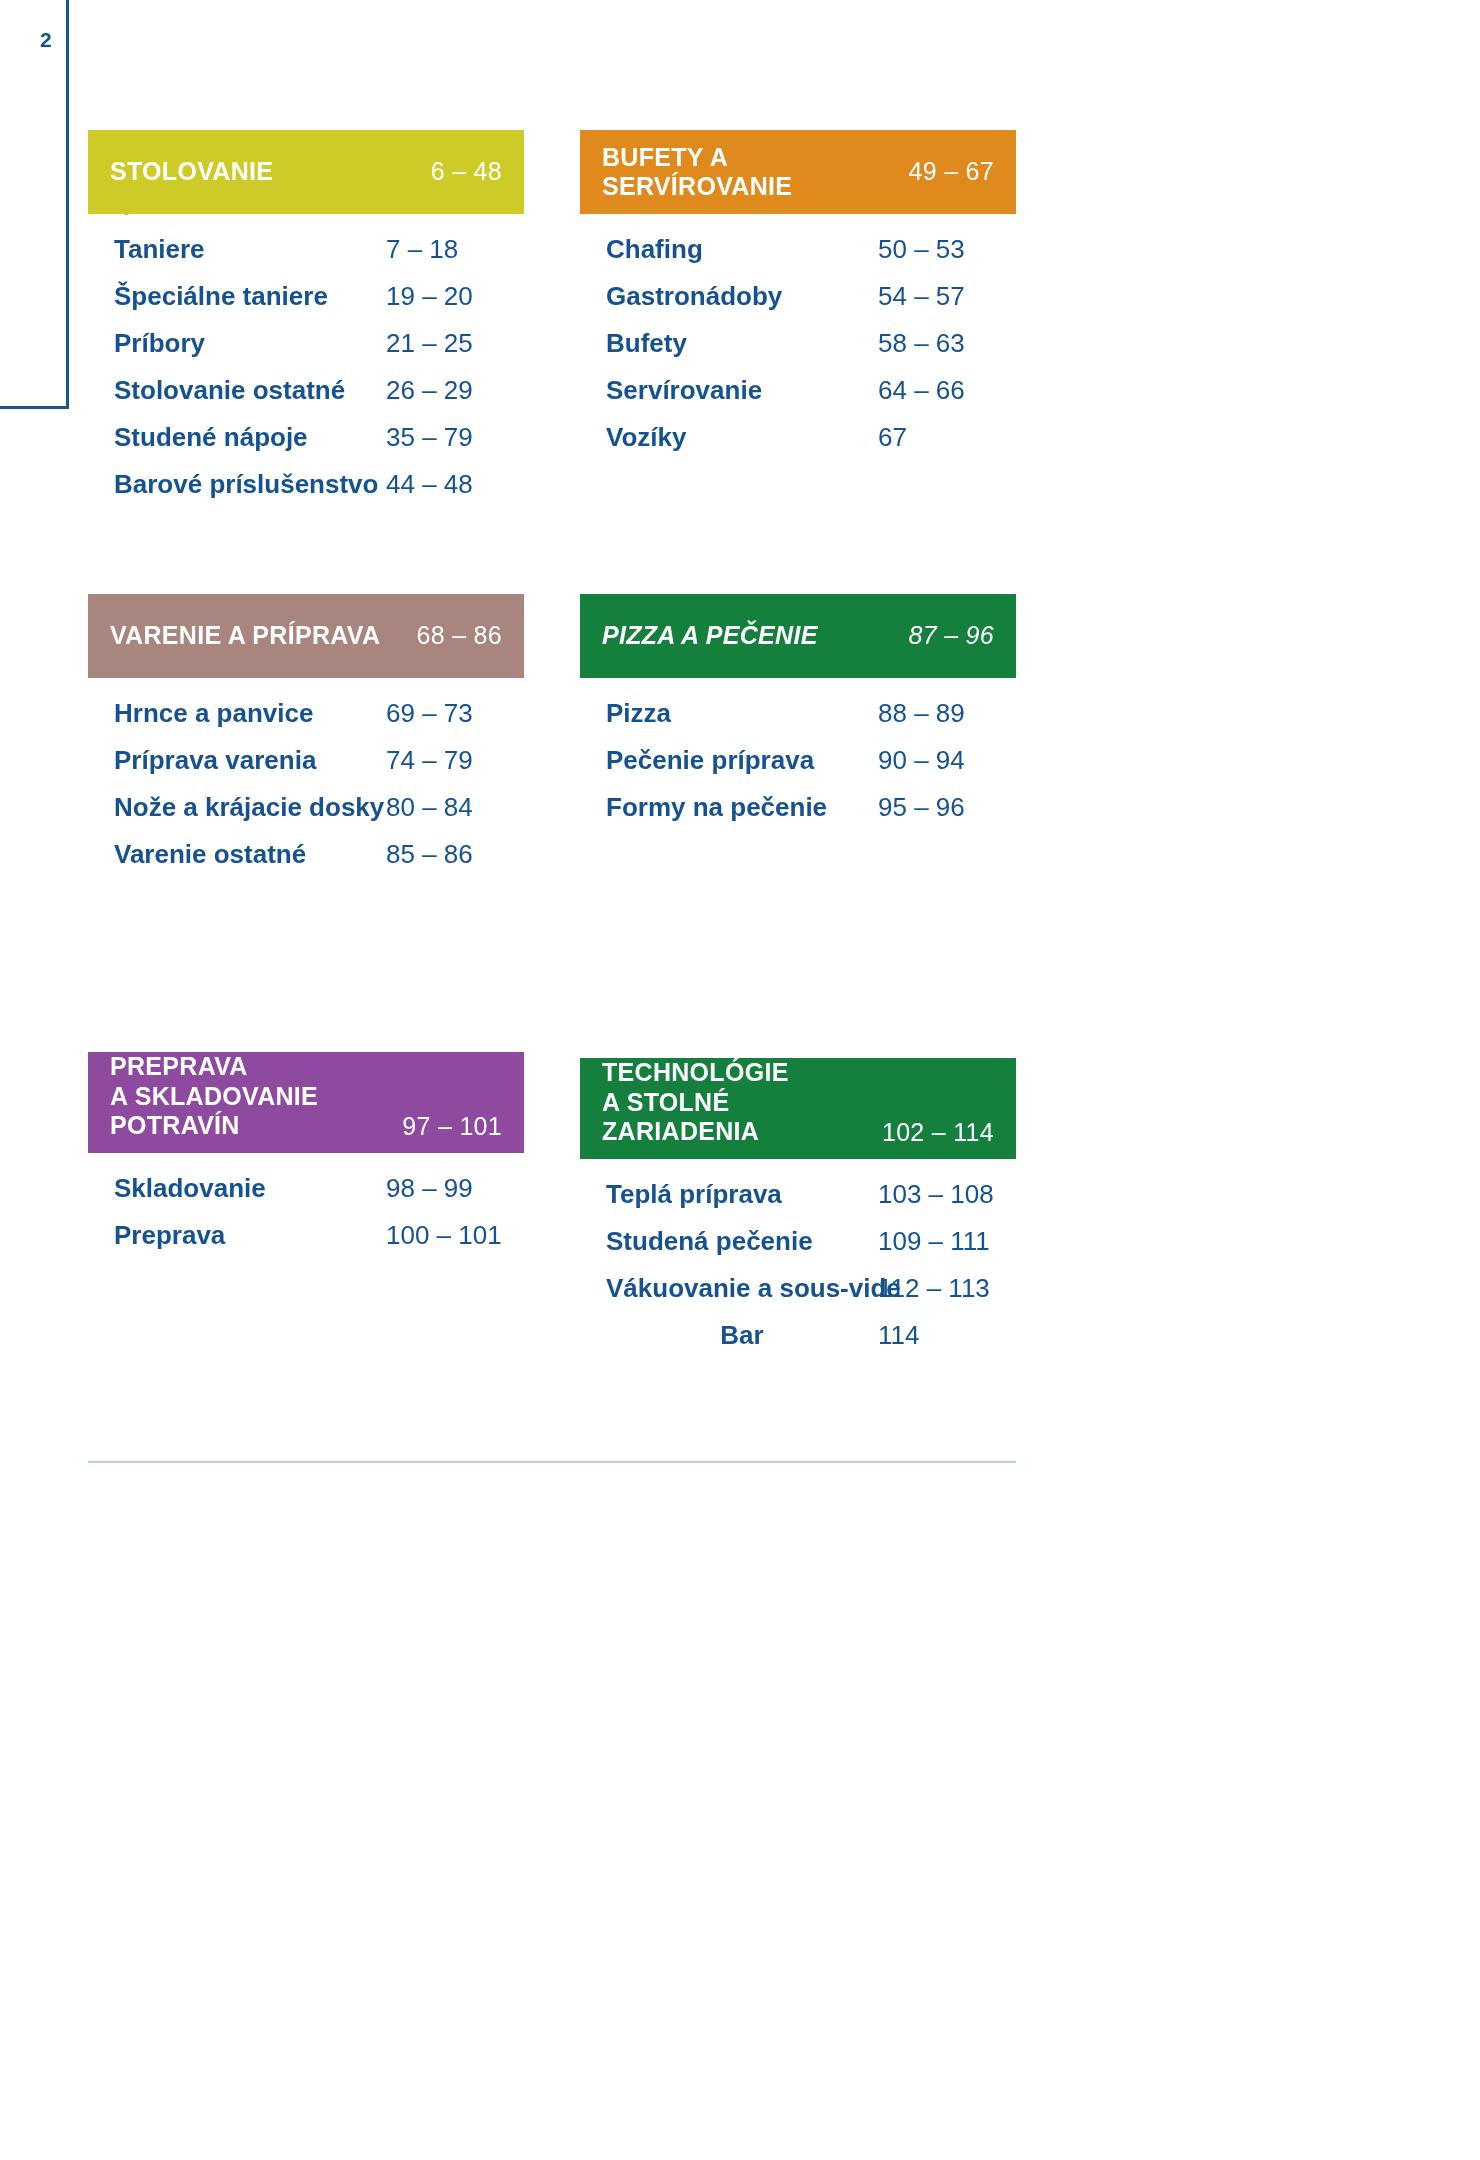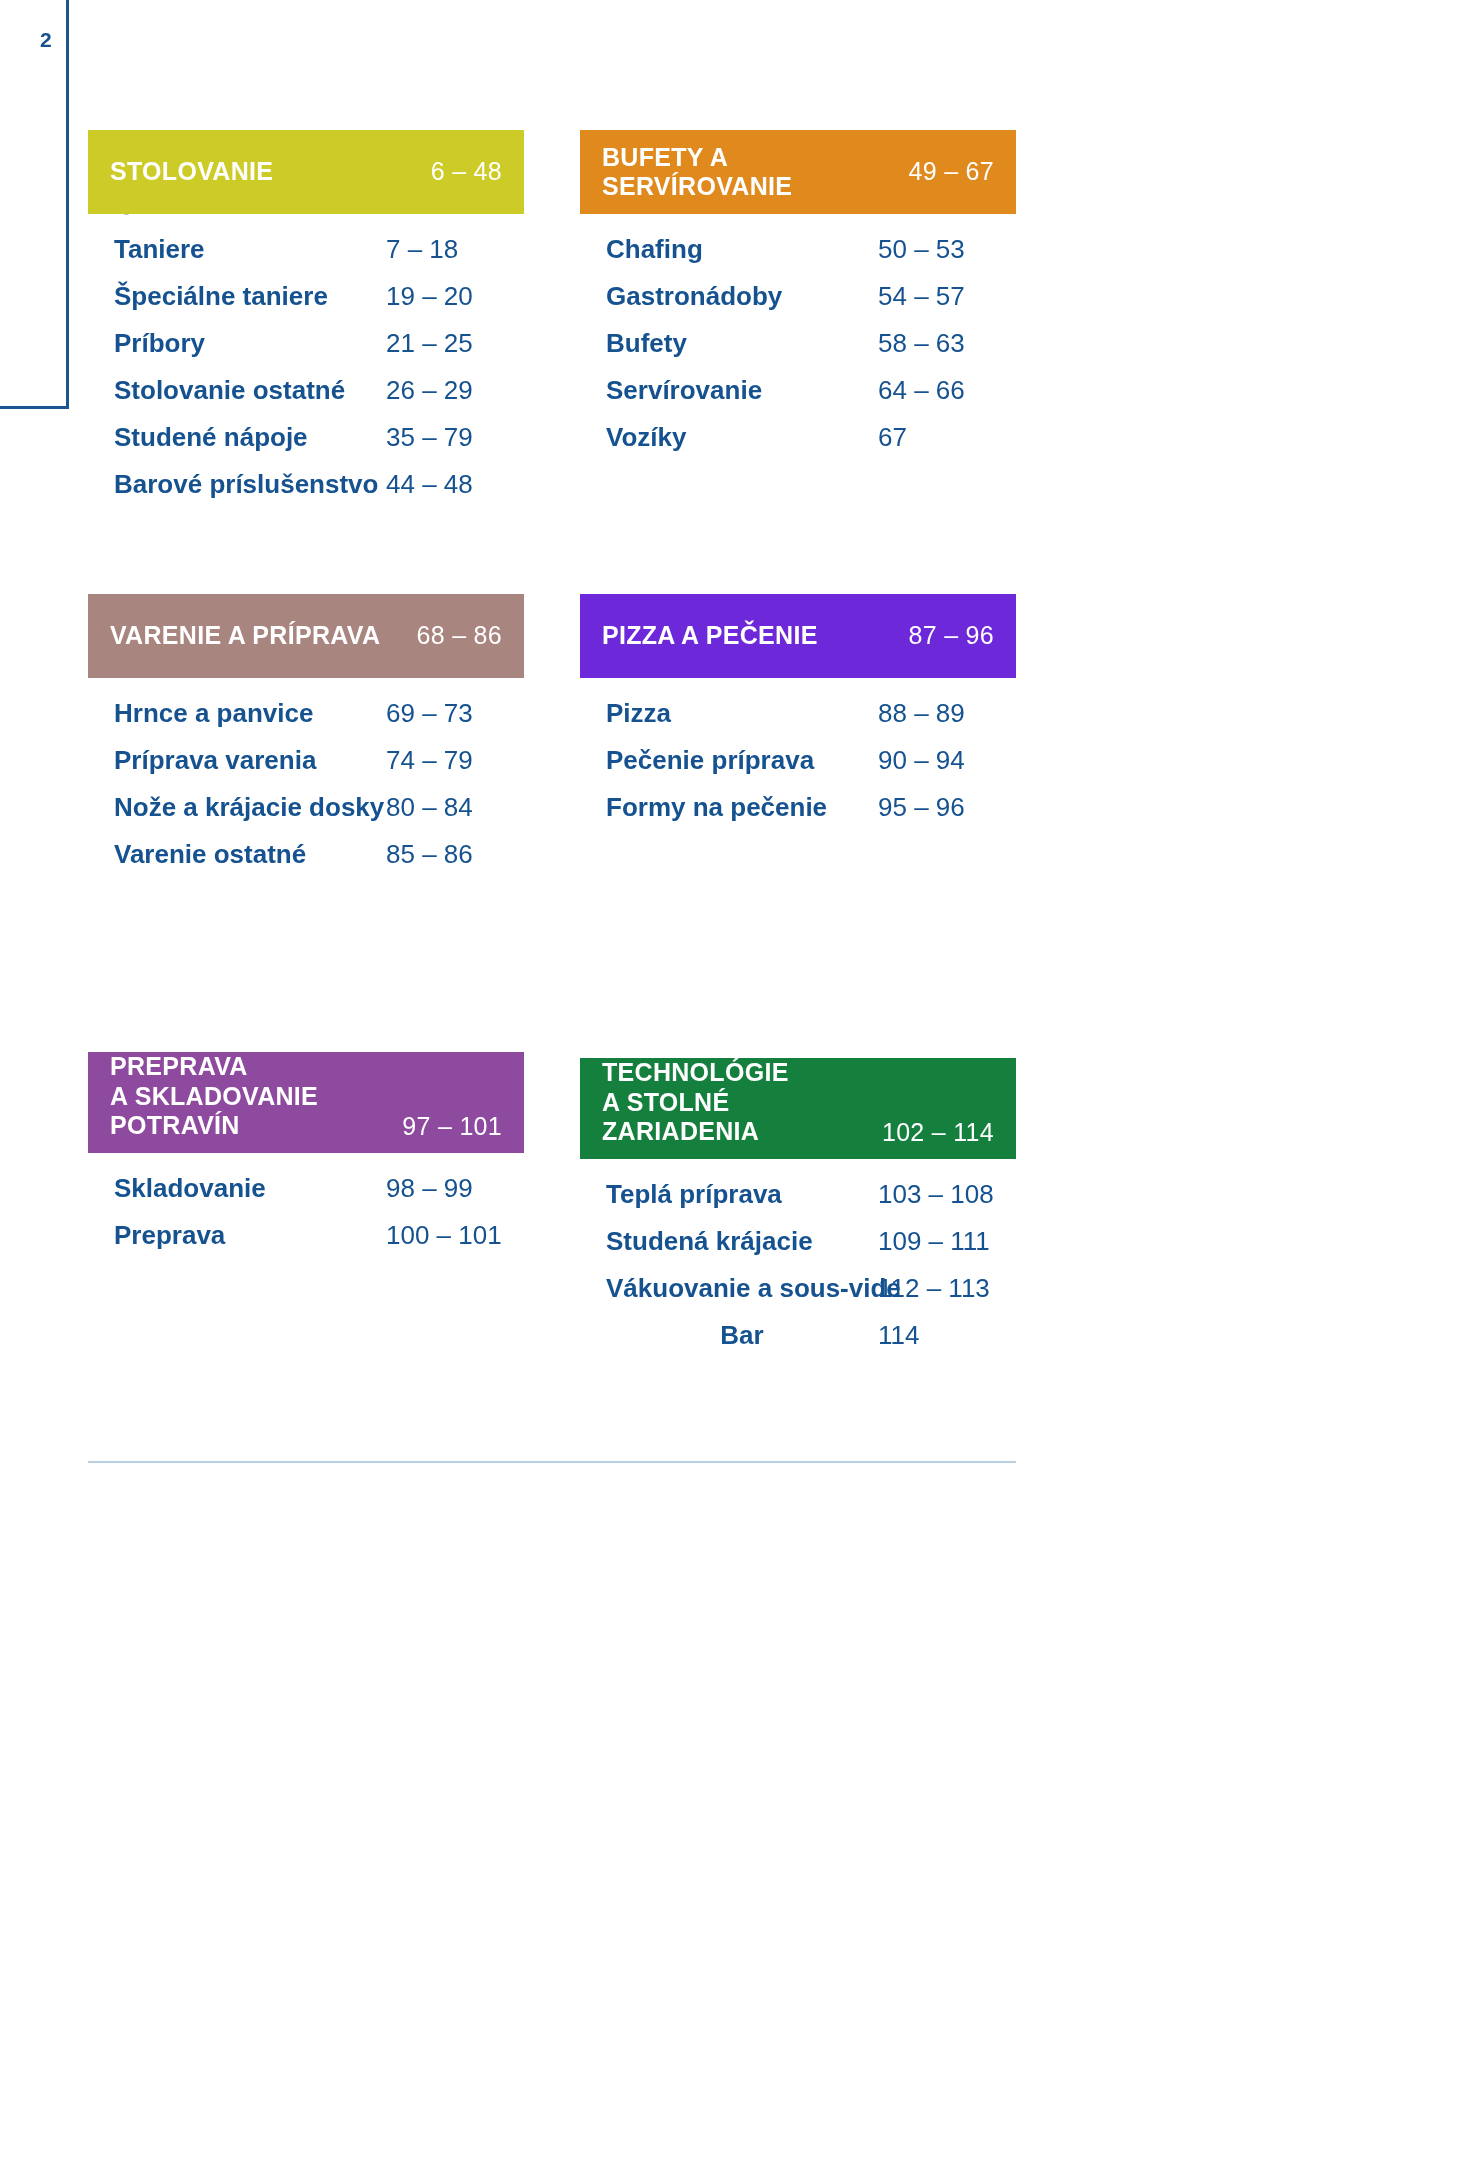--- a/index.html
+++ b/index.html
@@ -239,21 +239,21 @@
           <div class="row-label" style="color: rgb(21, 82, 143);">Nože a krájacie dosky</div>
           <div class="row-pages" style="color: rgb(21, 82, 143);">80 – 84</div>
         </div>
         <div class="list-row">
           <div class="row-label" style="color: rgb(21, 82, 143);">Varenie ostatné</div>
           <div class="row-pages" style="color: rgb(21, 82, 143);">85 – 86</div>
         </div>
       </div>
     </div>
     <div class="card col-right" style="top: 594px;">
-      <div class="card-header" style="background: #6d28d9;">
+      <div class="card-header" style="background: #15803d; font-style: italic;">
         <div class="card-title">PIZZA A PEČENIE</div>
         <div class="card-range">87 – 96</div>
       </div>
       <div class="card-list">
         <div class="list-row">
           <div class="row-label" style="color: rgb(21, 82, 143);">Pizza</div>
           <div class="row-pages" style="color: rgb(21, 82, 143);">88 – 89</div>
         </div>
         <div class="list-row">
           <div class="row-label" style="color: rgb(21, 82, 143);">Pečenie príprava</div>
@@ -287,21 +287,21 @@
         <div class="card-title">TECHNOLÓGIE
 A STOLNÉ ZARIADENIA</div>
         <div class="card-range">102 – 114</div>
       </div>
       <div class="card-list">
         <div class="list-row">
           <div class="row-label" style="color: rgb(21, 82, 143);">Teplá príprava</div>
           <div class="row-pages" style="color: rgb(21, 82, 143);">103 – 108</div>
         </div>
         <div class="list-row">
-          <div class="row-label" style="color: rgb(21, 82, 143);">Studená krájacie</div>
+          <div class="row-label" style="color: rgb(21, 82, 143);">Studená pečenie</div>
           <div class="row-pages" style="color: rgb(21, 82, 143);">109 – 111</div>
         </div>
         <div class="list-row">
           <div class="row-label" style="color: rgb(21, 82, 143);">Vákuovanie a sous-vide</div>
           <div class="row-pages" style="color: rgb(21, 82, 143);">112 – 113</div>
         </div>
         <div class="list-row">
           <div class="row-label" style="color: rgb(21, 82, 143); text-align: center;">Bar</div>
           <div class="row-pages" style="color: rgb(21, 82, 143);">114</div>
         </div>

